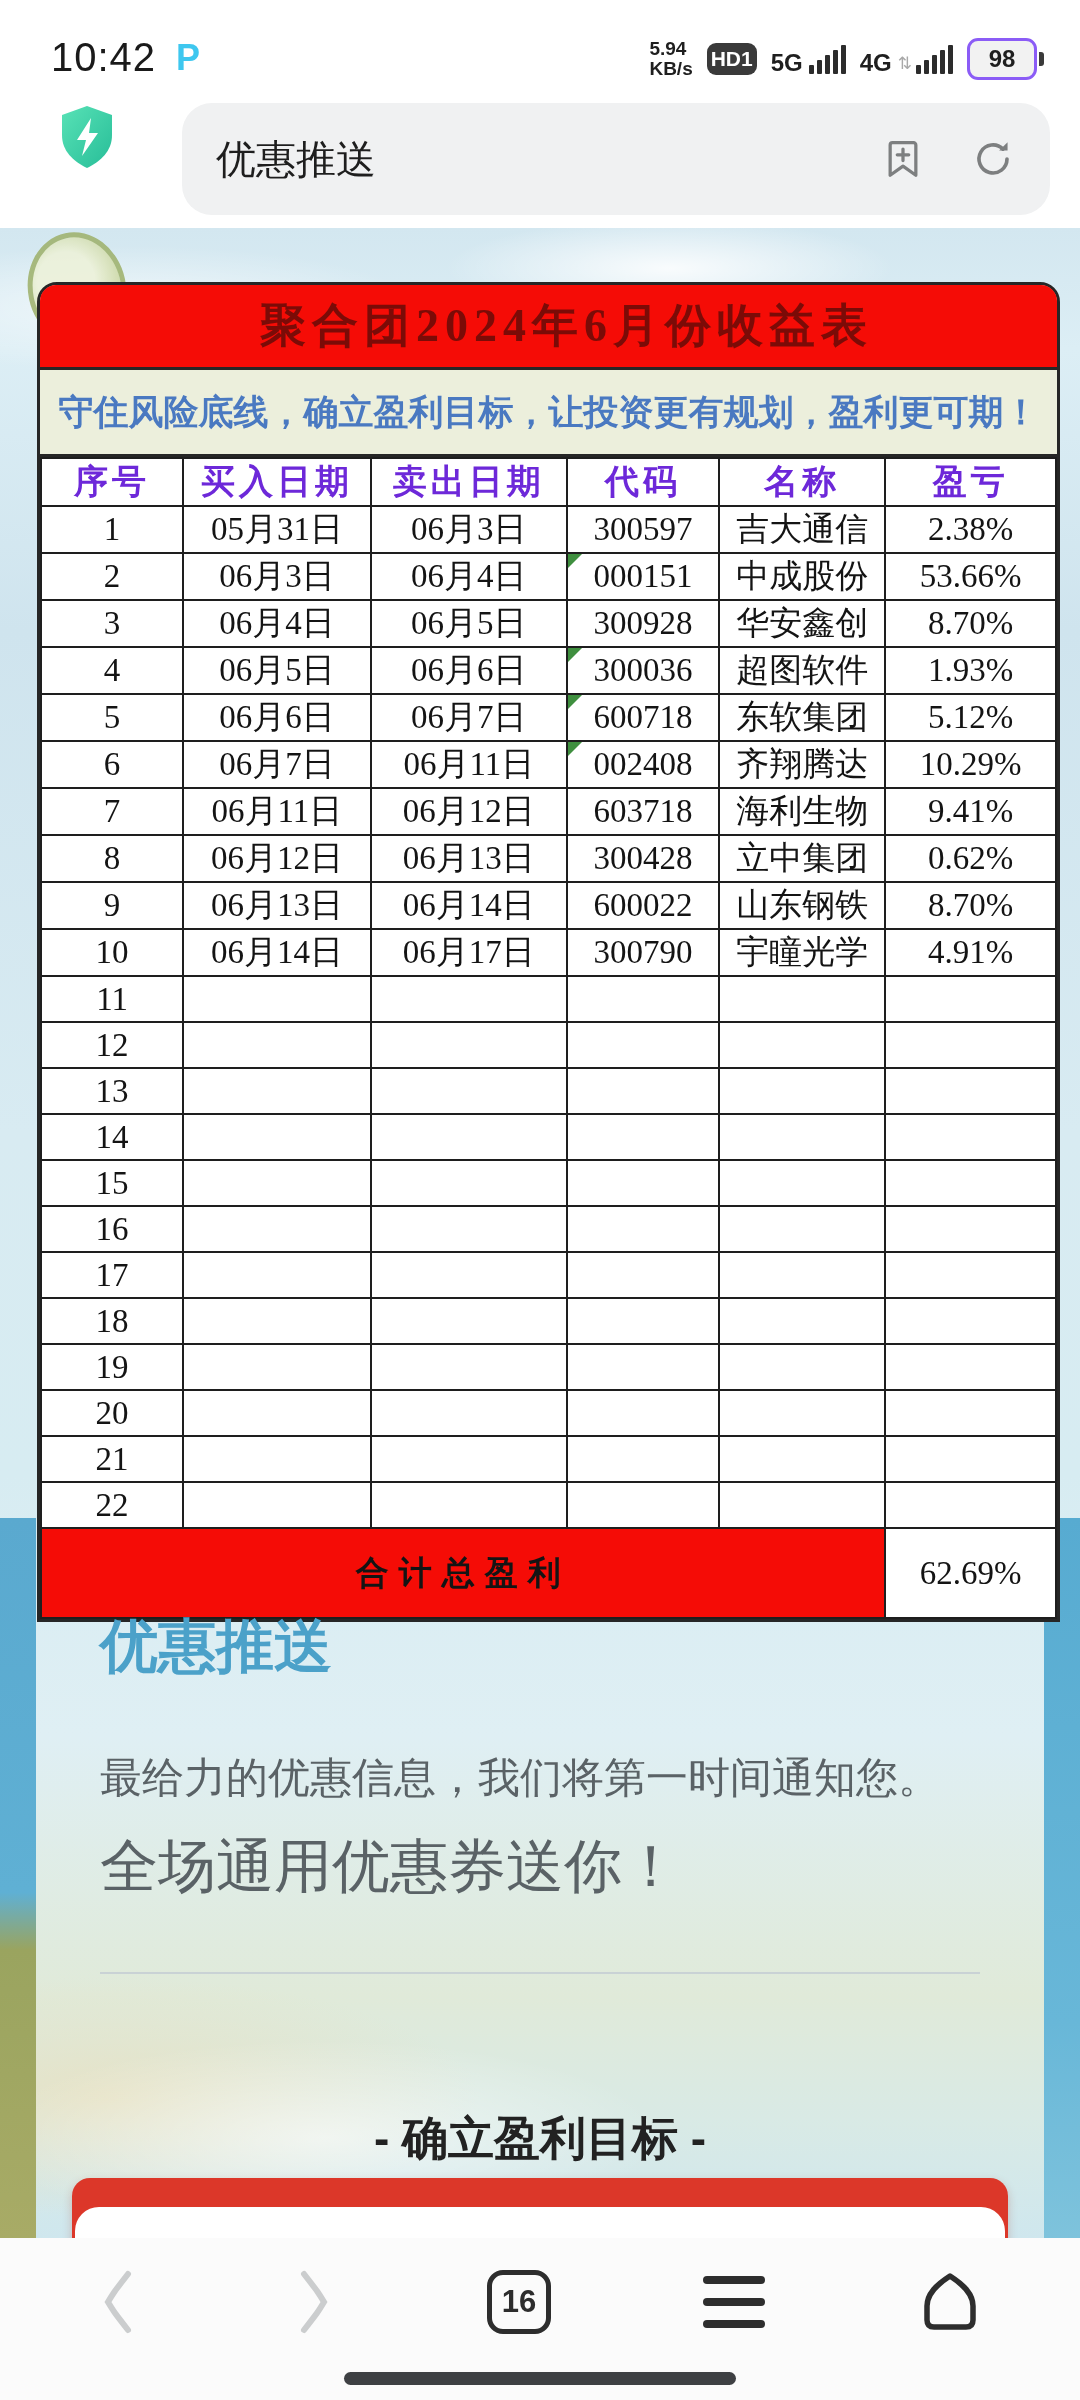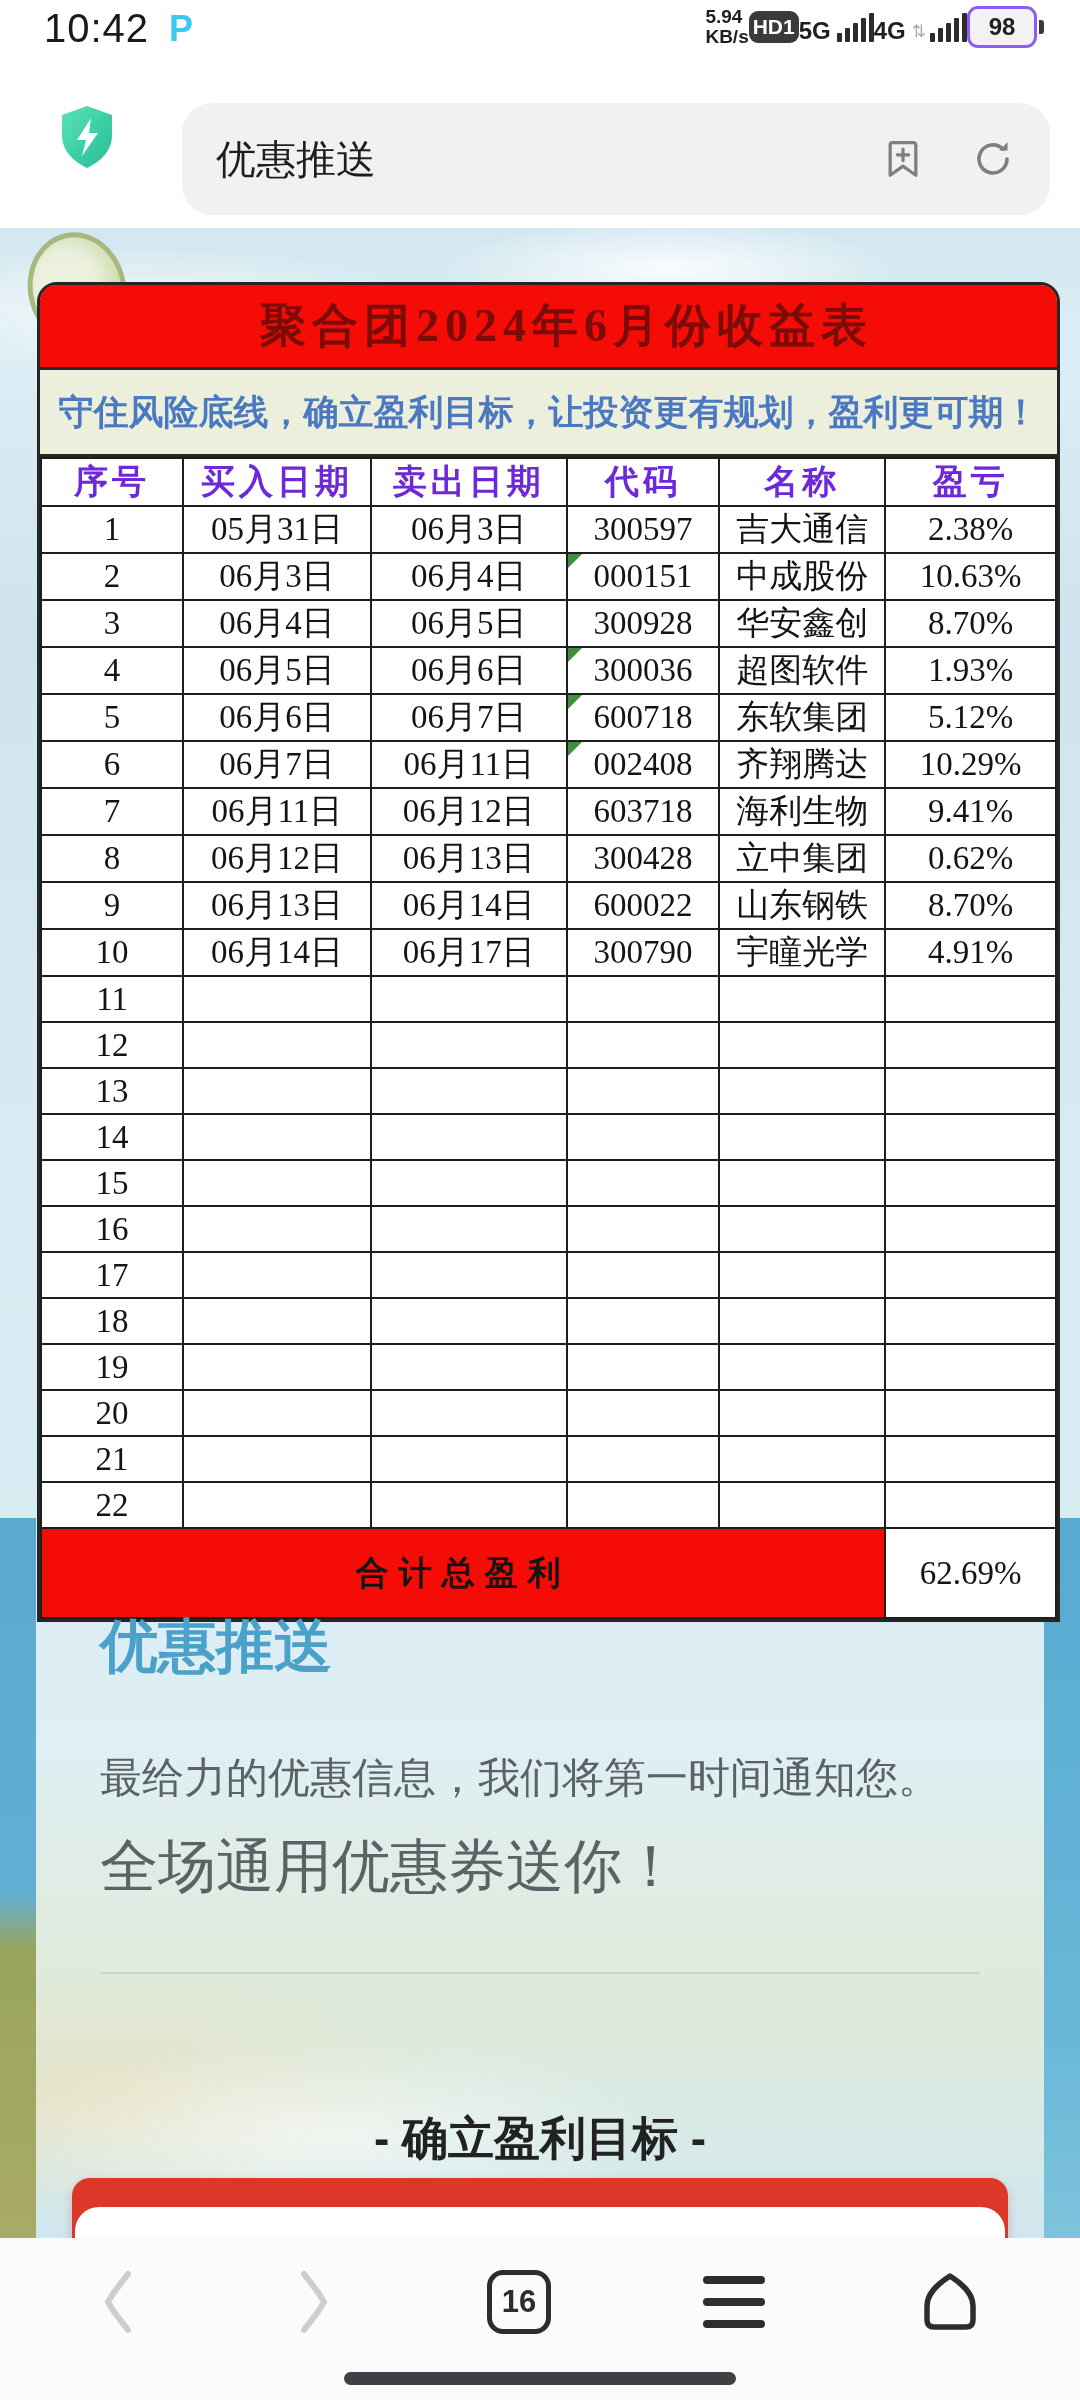--- a/index.html
+++ b/index.html
@@ -1,25 +1,25 @@
 <!DOCTYPE html>
 <html><head>
 <meta charset="utf-8">
 <style>
   html,body{margin:0;padding:0;width:1080px;height:2400px;background:#fff;
     font-family:"Liberation Sans",sans-serif;-webkit-font-smoothing:antialiased;}
   .screen{position:relative;width:1080px;height:2400px;overflow:hidden;background:#fff;}
 
   
-  .statusbar{position:absolute;top:0;left:0;right:0;height:80px;background:#fff;
-    display:flex;align-items:flex-start;justify-content:space-between;padding:6px 36px 0 44px;box-sizing:border-box;}
+  .statusbar{position:absolute;top:0;left:7px;right:0;height:80px;background:#fff;
+    display:flex;align-items:flex-end;justify-content:space-between;padding:6px 36px 0 44px;box-sizing:border-box;}
   .sb-left{display:flex;align-items:center;gap:20px;}
   .sb-time{font-size:40px;color:#1a1a1a;font-weight:500;letter-spacing:1px;}
   .sb-logo{font-size:36px;font-weight:800;color:#3ec7ef;}
-  .sb-right{display:flex;align-items:center;}
+  .sb-right{display:flex;align-items:center;gap:14px;}
   .sb-speed{font-size:19px;line-height:20px;font-weight:700;color:#1f1f1f;text-align:left;}
   .hd-badge{background:#3a3a3a;color:#fff;font-size:21px;font-weight:700;border-radius:9px;padding:4px 4px;}
   .net{display:flex;align-items:flex-end;gap:6px;}
   .net-label{font-size:24px;font-weight:700;color:#1f1f1f;line-height:22px;}
   .bars{display:flex;align-items:flex-end;gap:3px;height:30px;}
   .bars i{display:block;width:5px;background:#2c2c2c;border-radius:1px;}
   .arrows{font-size:17px;color:#a9a9a9;margin-right:-2px;}
   .battery{display:flex;align-items:center;}
   .bat-body{width:64px;height:36px;border:3px solid #8b5cf6;border-radius:11px;display:flex;
     align-items:center;justify-content:center;font-size:24px;font-weight:600;color:#1f1f1f;background:#f2f2f2;}
@@ -198,21 +198,21 @@
     <td class="code">300597</td>
     <td class="sname">吉大通信</td>
     <td class="pl">2.38%</td>
   </tr>
             <tr>
     <td class="no">2</td>
     <td class="buy">06月3日</td>
     <td class="sell">06月4日</td>
     <td class="code flag">000151</td>
     <td class="sname">中成股份</td>
-    <td class="pl">10.63%</td>
+    <td class="pl">53.66%</td>
   </tr>
             <tr>
     <td class="no">3</td>
     <td class="buy">06月4日</td>
     <td class="sell">06月5日</td>
     <td class="code">300928</td>
     <td class="sname">华安鑫创</td>
     <td class="pl">8.70%</td>
   </tr>
             <tr>

